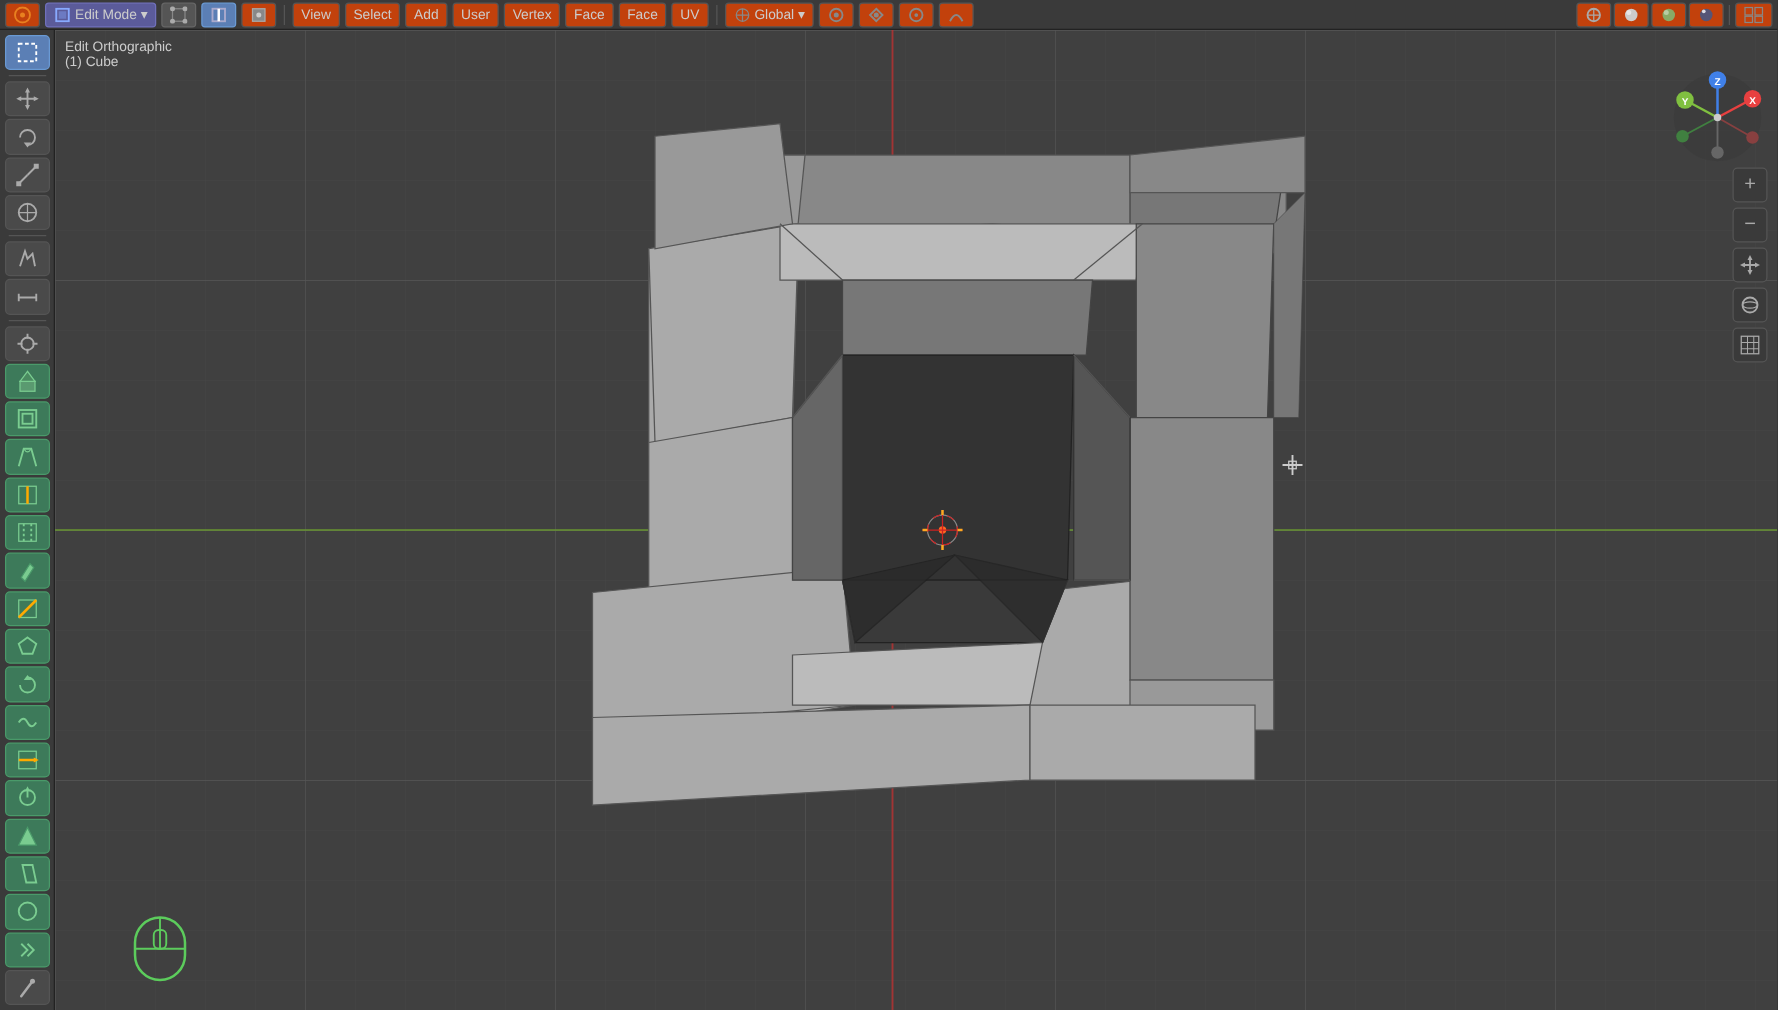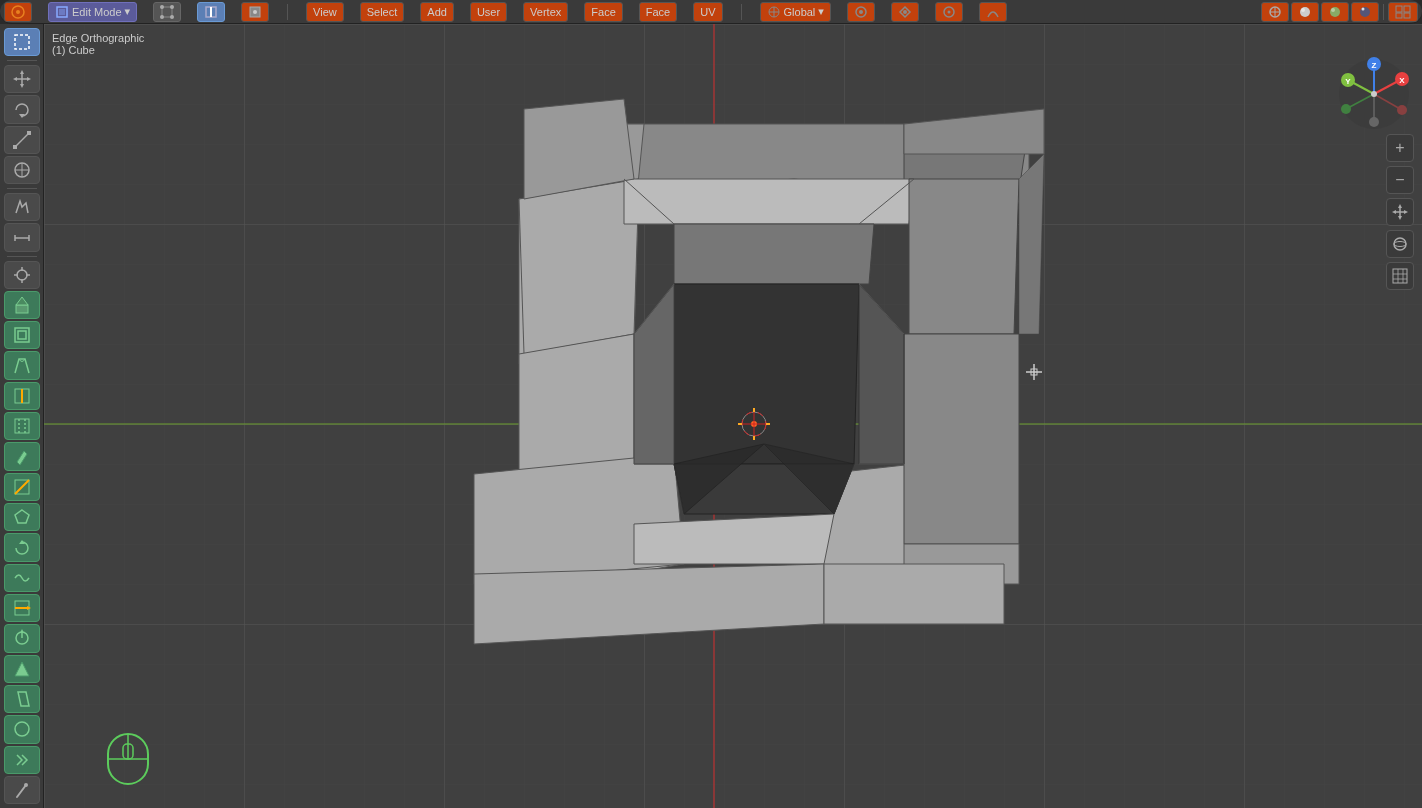--- a/index.html
+++ b/index.html
@@ -17,23 +17,22 @@
     
     #top-toolbar {
       position: absolute;
       top: 0; left: 0; right: 0;
       height: 24px;
       background: #3a3a3a;
       display: flex;
       align-items: center;
       border-bottom: 1px solid #222;
       z-index: 100;
-      gap: 16px;
+      gap: 4px;
       padding: 0 4px;
-      border-radius: 12px;
     }
 
     .toolbar-btn {
       display: flex;
       align-items: center;
       justify-content: center;
       padding: 2px 6px;
       height: 20px;
       background: #c2410c;
       border: 1px solid #555;
@@ -626,21 +625,21 @@
       <line x1="0" y1="-16" x2="0" y2="16" stroke="#cc2222" stroke-width="1"></line>
 
       <line x1="-16" y1="0" x2="-12" y2="0" stroke="#ffaa22" stroke-width="2"></line>
       <line x1="12" y1="0" x2="16" y2="0" stroke="#ffaa22" stroke-width="2"></line>
       <line x1="0" y1="-16" x2="0" y2="-12" stroke="#ffaa22" stroke-width="2"></line>
       <line x1="0" y1="12" x2="0" y2="16" stroke="#ffaa22" stroke-width="2"></line>
     </g>
   </svg>
 
   <div id="view-label">
-    <div>Edge Orthographic</div>
+    <div>Edit Orthographic</div>
     <div>(1) Cube</div>
   </div>
 
   <div id="crosshair">
     <svg width="20" height="20" viewBox="0 0 20 20">
       <line x1="10" y1="2" x2="10" y2="18" stroke="#ccc" stroke-width="1.5"></line>
       <line x1="2" y1="10" x2="18" y2="10" stroke="#ccc" stroke-width="1.5"></line>
       <rect x="7" y="7" width="6" height="6" fill="none" stroke="#ccc" stroke-width="1"></rect>
     </svg>
   </div>

